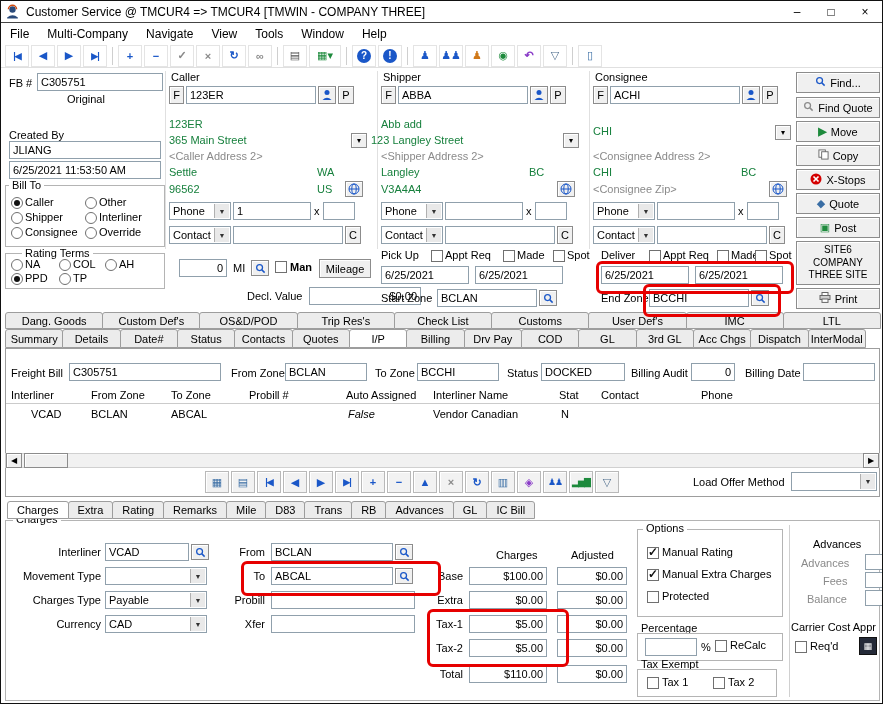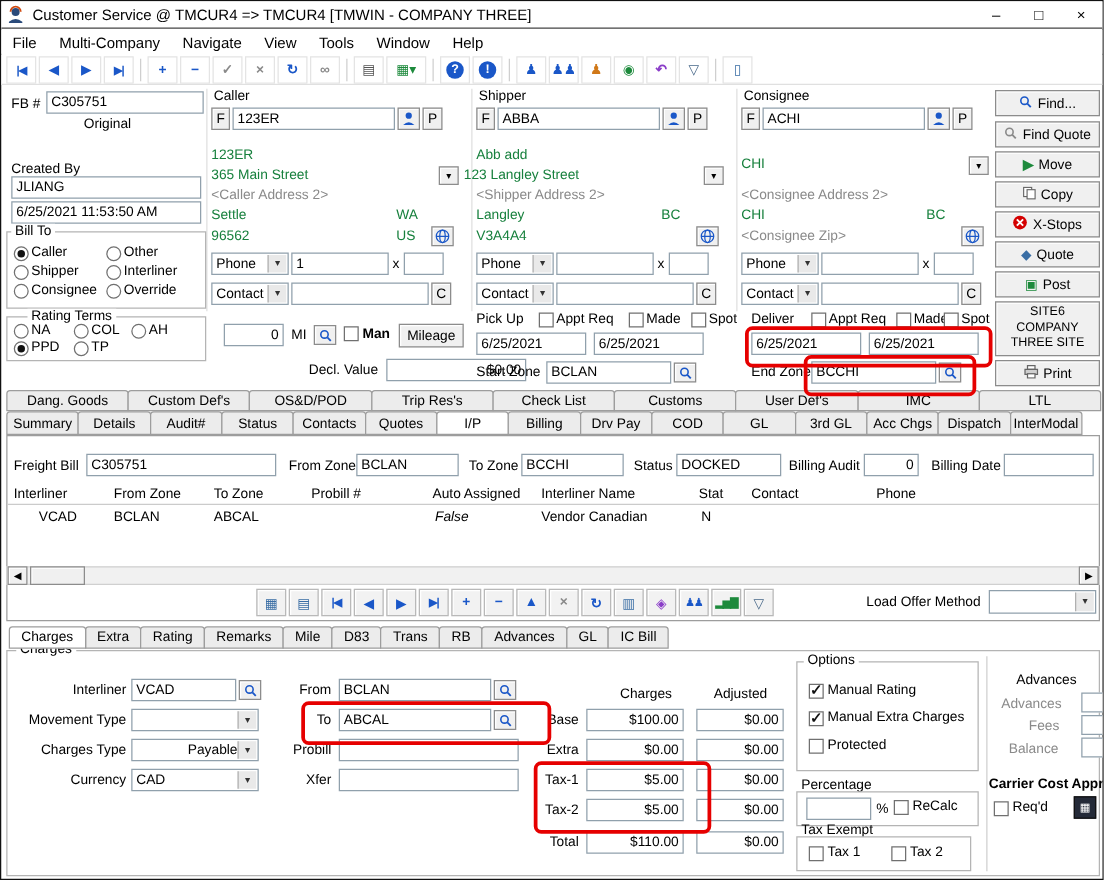--- a/index.html
+++ b/index.html
@@ -377,21 +377,21 @@
     <div class="tab">Check List</div>
     <div class="tab">Customs</div>
     <div class="tab">User Def's</div>
     <div class="tab">IMC</div>
     <div class="tab">LTL</div>
   </div>
 
   <div class="tabrow" style="left:4px;top:328px;width:860px;height:19px;">
     <div class="tab">Summary</div>
     <div class="tab">Details</div>
-    <div class="tab">Audit#</div>
+    <div class="tab">Date#</div>
     <div class="tab">Status</div>
     <div class="tab">Contacts</div>
     <div class="tab">Quotes</div>
     <div class="tab active">I/P</div>
     <div class="tab">Billing</div>
     <div class="tab">Drv Pay</div>
     <div class="tab">COD</div>
     <div class="tab">GL</div>
     <div class="tab">3rd GL</div>
     <div class="tab">Acc Chgs</div>
@@ -486,21 +486,21 @@
         <circle cx="5" cy="5" r="3.2" fill="none" stroke="#1a57c8" stroke-width="1.4"></circle>
         <line x1="7.5" y1="7.5" x2="10.5" y2="10.5" stroke="#1a57c8" stroke-width="1.6"></line>
       </svg>
     </div>
   <div class="rlbl" style="left:10px;top:569px;width:90px;">Movement Type</div>
   <div class="inp combo" style="left:104px;top:566px;width:102px;height:18px;">
       <span></span>
       <span class="dd">▼</span>
     </div>
   <div class="rlbl" style="left:10px;top:593px;width:90px;">Charges Type</div>
-  <div class="inp combo" style="left:104px;top:590px;width:102px;height:18px;justify-content:flex-end;">
+  <div class="inp combo" style="left:104px;top:590px;width:102px;height:18px;">
       <span>Payable</span>
       <span class="dd">▼</span>
     </div>
   <div class="rlbl" style="left:10px;top:617px;width:90px;">Currency</div>
   <div class="inp combo" style="left:104px;top:614px;width:102px;height:18px;">
       <span>CAD</span>
       <span class="dd">▼</span>
     </div>
 
   <div class="rlbl" style="left:200px;top:545px;width:64px;">From</div>
@@ -566,21 +566,21 @@
   <div class="lbl" style="left:727px;top:675px;">Tax 2</div>
 
   <div class="sepv" style="left:788px;top:524px;height:172px;background:#d0d0d0;"></div>
   <div class="lbl" style="left:812px;top:537px;">Advances</div>
   <div class="lbl grayt" style="left:800px;top:556px;">Advances</div>
   <div class="stub" style="left:864px;top:553px;width:26px;height:16px;"></div>
   <div class="lbl grayt" style="left:822px;top:574px;">Fees</div>
   <div class="stub" style="left:864px;top:571px;width:26px;height:16px;"></div>
   <div class="lbl grayt" style="left:806px;top:592px;">Balance</div>
   <div class="stub" style="left:864px;top:589px;width:26px;height:16px;"></div>
-  <div class="lbl" style="left:790px;top:620px;font-weight:bold;">Carrier Cost Appr</div>
+  <div class="lbl" style="left:790px;top:620px;">Carrier Cost Appr</div>
   <span class="chk" style="left:794px;top:640px;"></span>
   <div class="lbl" style="left:809px;top:639px;">Req'd</div>
   <div class="btn darkbtn" style="left:858px;top:636px;width:18px;height:18px;">▦</div>
 
   <div class="hl" style="left:595px;top:260px;width:192px;height:27px;"></div>
   <div class="hl" style="left:642px;top:283px;width:132px;height:27px;"></div>
   <div class="hl" style="left:240px;top:560px;width:194px;height:29px;"></div>
   <div class="hl" style="left:426px;top:608px;width:136px;height:52px;"></div>
 
 </div>

